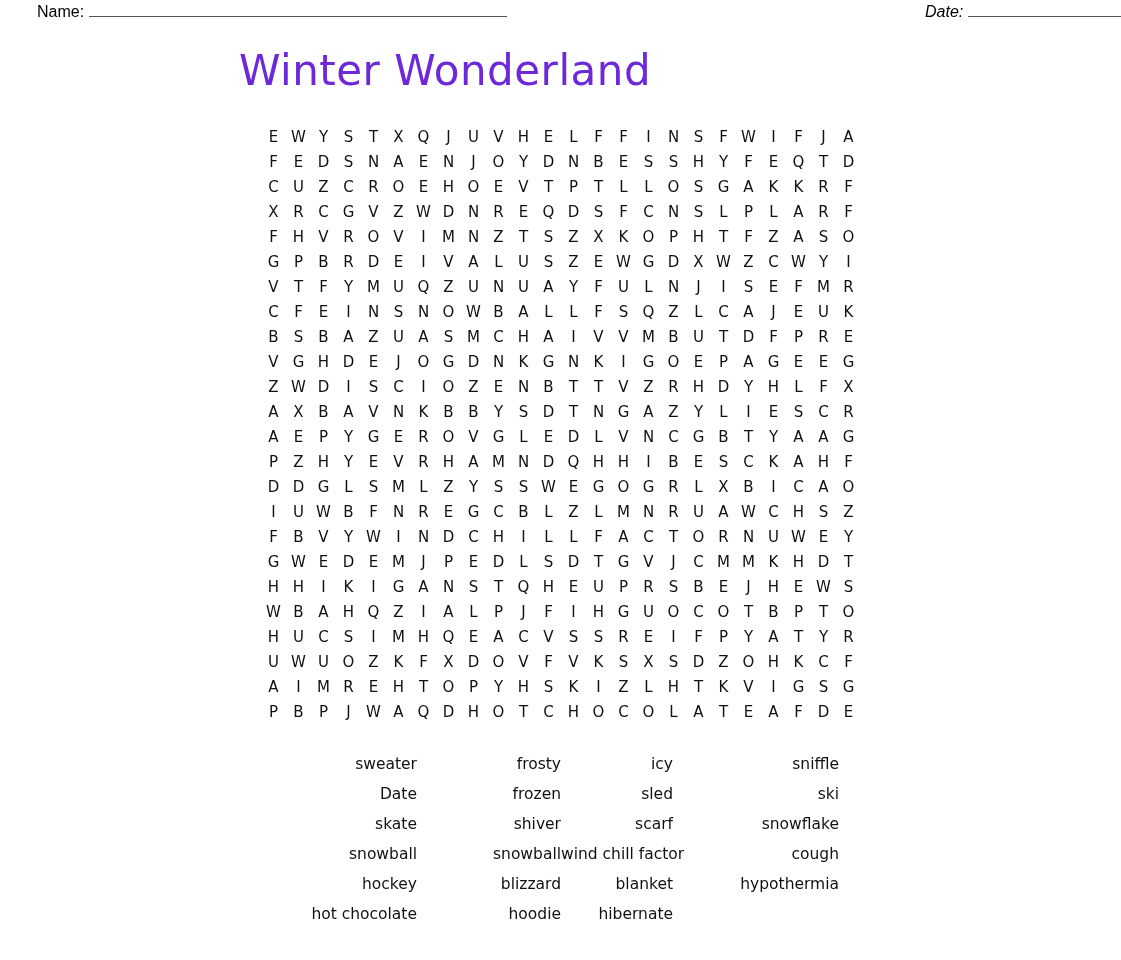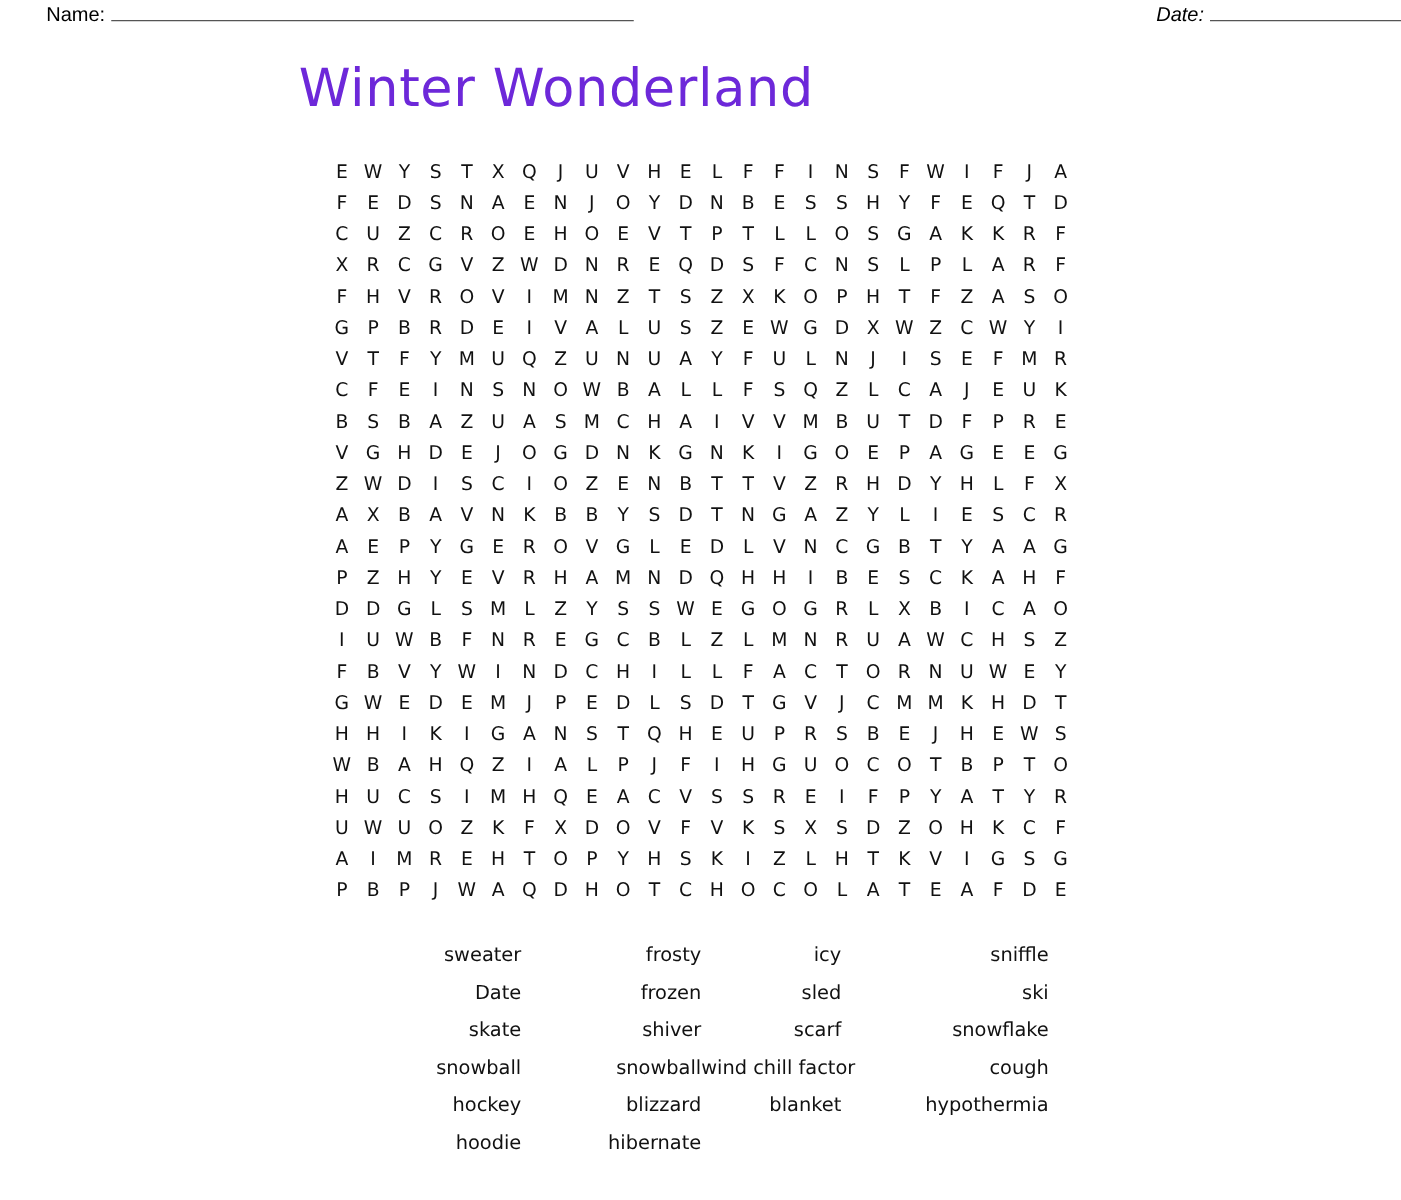--- a/index.html
+++ b/index.html
@@ -647,15 +647,16 @@
     <div class="word">scarf</div>
     <div class="word">snowflake</div>
     <div class="word">snowball</div>
     <div class="word">snowball</div>
     <div class="word">wind chill factor</div>
     <div class="word">cough</div>
     <div class="word">hockey</div>
     <div class="word">blizzard</div>
     <div class="word">blanket</div>
     <div class="word">hypothermia</div>
+    <div class="word">hot chocolate</div>
     <div class="word">hoodie</div>
     <div class="word">hibernate</div>
   </div>
 
 </body></html>

